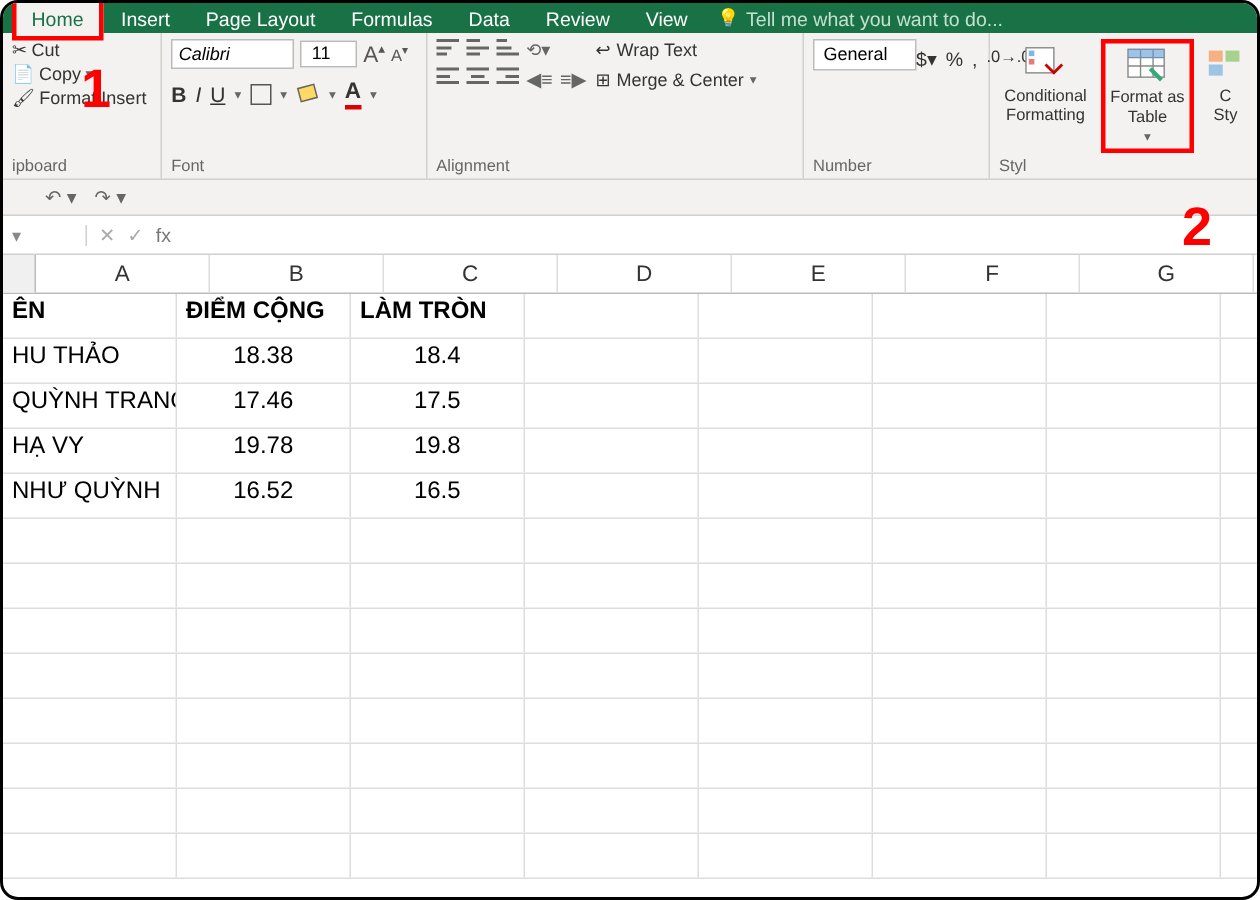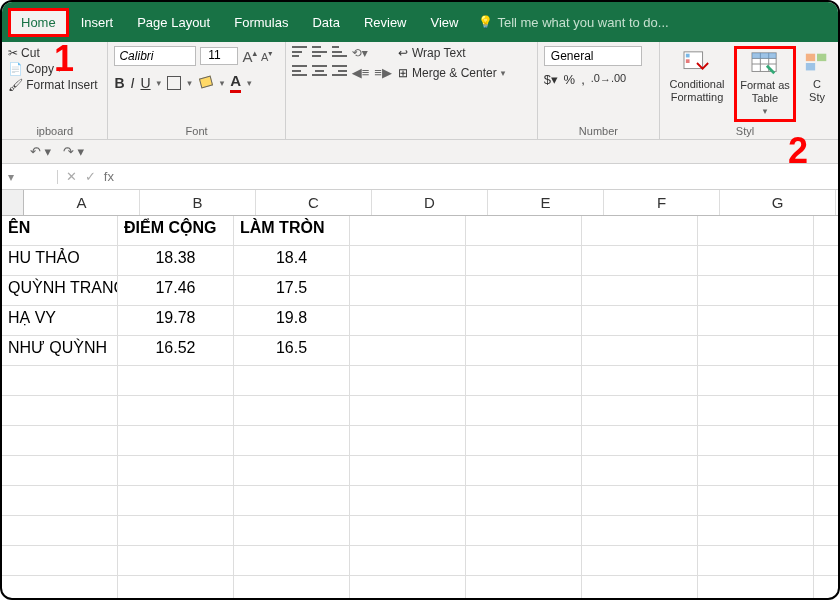--- a/index.html
+++ b/index.html
@@ -1,27 +1,27 @@
 <!DOCTYPE html>
 <html><head>
   <meta charset="utf-8">
   <style>
     * { box-sizing: border-box; margin: 0; padding: 0; font-family: 'Segoe UI', Tahoma, sans-serif; }
     body { width: 840px; height: 600px; overflow: hidden; background: #fff; position: relative; border: 2px solid #000; border-radius: 12px; }
     
-    .tabs-bar { background: #187245; height: 40px; display: flex; align-items: center; padding-left: 6px; }
+    .tabs-bar { background: #187245; height: 20px; display: flex; align-items: center; padding-left: 6px; }
     .tab { color: #fff; font-size: 13px; padding: 4px 10px; cursor: pointer; border: 2px solid transparent; }
     .tab.active { background: #f3f2f1; color: #187245; }
     .tell-me { color: #c5e0cf; font-size: 13px; padding-left: 8px; display: flex; align-items: center; gap: 4px; }
     .bulb { font-size: 12px; }
     
     .ribbon { background: #f3f2f1; height: 98px; display: flex; border-bottom: 1px solid #d0d0d0; }
     .rgroup { border-right: 1px solid #d0d0d0; display: flex; flex-direction: column; justify-content: space-between; padding: 4px 6px 2px; }
     .rgroup-content { display: flex; gap: 6px; flex: 1; }
-    .rgroup-label { text-align: center; font-size: 11px; color: #666; padding: 2px 0 0; }
+    .rgroup-label { text-align: left; font-size: 11px; color: #666; padding: 2px 0 0; }
     
     .clipboard-col { display: flex; flex-direction: column; gap: 2px; font-size: 12px; color: #333; }
     .clip-item { display: flex; align-items: center; gap: 3px; white-space: nowrap; }
     
     .font-top { display: flex; align-items: center; gap: 4px; margin-bottom: 6px; }
     .font-name { border: 1px solid #bbb; background: #fff; font-size: 12px; padding: 2px 18px 2px 4px; width: 82px; position: relative; font-style: italic; }
     .font-size { border: 1px solid #bbb; background: #fff; font-size: 12px; padding: 0 14px 2px 4px; width: 38px; text-align: center; }
     .aa { font-size: 15px; color: #555; }
     .aa.small { font-size: 11px; }
     .font-bot { display: flex; align-items: center; gap: 6px; }
@@ -182,24 +182,25 @@
             <span>↩</span>
             <span>Wrap Text</span>
           </div>
         <div class="wm-item">
             <span>⊞</span>
             <span>Merge &amp; Center</span>
             <span class="tri">▾</span>
           </div>
       </div>
     </div>
+    <div class="rgroup-label">Alignment</div>
   </div>
 
   <div class="rgroup" style="width:124px">
-    <div style="display:flex;flex-direction:column">
+    <div style="display:flex;flex-direction:row">
       <div class="num-top">General</div>
       <div class="num-bot">
         <span>$▾</span>
         <span>%</span>
         <span>,</span>
         <span style="font-size:11px">.0→.00</span>
       </div>
     </div>
     <div class="rgroup-label">Number</div>
   </div>
@@ -231,21 +232,21 @@
       <div class="big-btn" style="width:30px">
         <svg viewBox="0 0 32 28">
             <rect x="4" y="4" width="10" height="8" fill="#f4b183"></rect>
             <rect x="16" y="4" width="10" height="8" fill="#a9d18e"></rect>
             <rect x="4" y="14" width="10" height="8" fill="#9dc3e6"></rect>
           </svg>
         <span style="white-space:pre-line">C
 Sty</span>
       </div>
     </div>
-    <div class="rgroup-label" style="text-align:center;padding-right:8px">Styl</div>
+    <div class="rgroup-label" style="text-align:left;padding-right:8px">Styl</div>
   </div>
 </div>
 
 <div class="qat">
   <span>↶ ▾</span>
   <span>↷ ▾</span>
 </div>
 
 <div class="fbar">
   <div class="name-box">▾</div>

